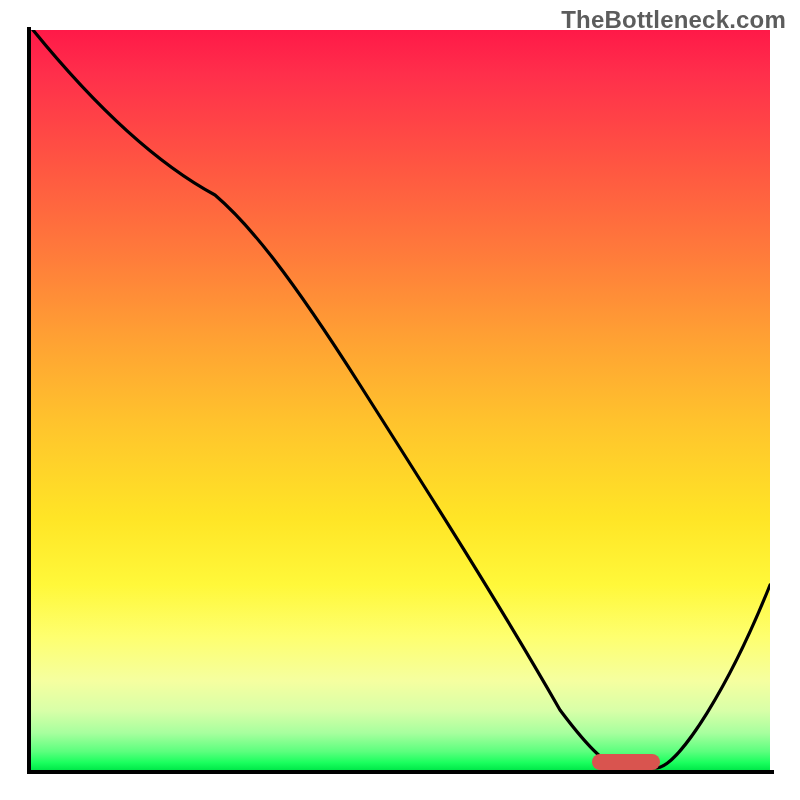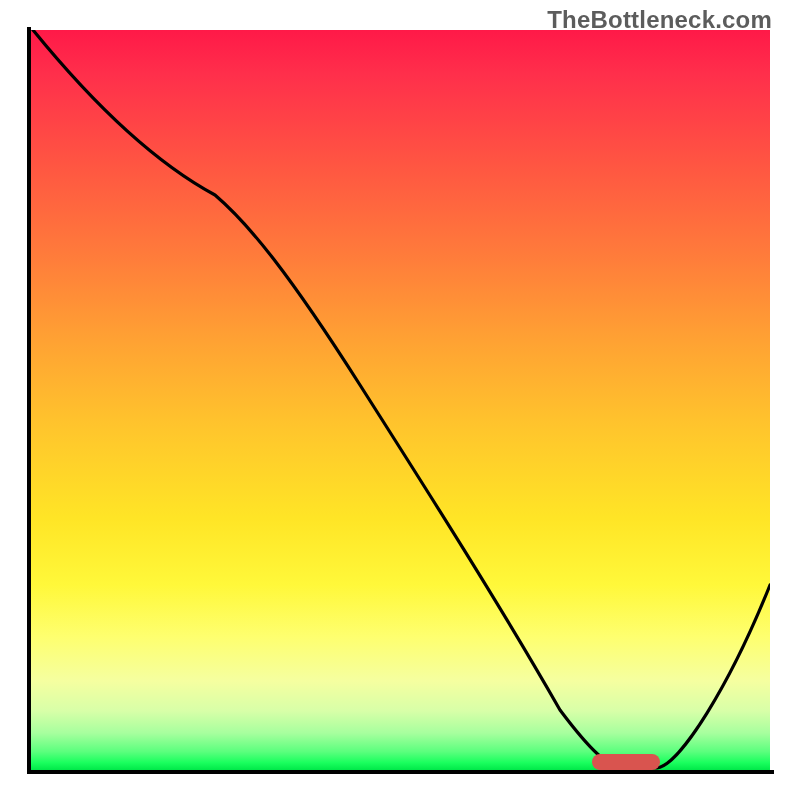--- a/index.html
+++ b/index.html
@@ -13,21 +13,21 @@
 
   .chart-container {
     position: relative;
     width: 800px;
     height: 800px;
   }
 
   .watermark {
     position: absolute;
     top: 6px;
-    right: 28px;
+    right: 14px;
     font-size: 24px;
     font-weight: 600;
     color: #5c5c5c;
     letter-spacing: 0.2px;
     user-select: none;
     z-index: 10;
   }
 
   .plot-area {
     position: absolute;

